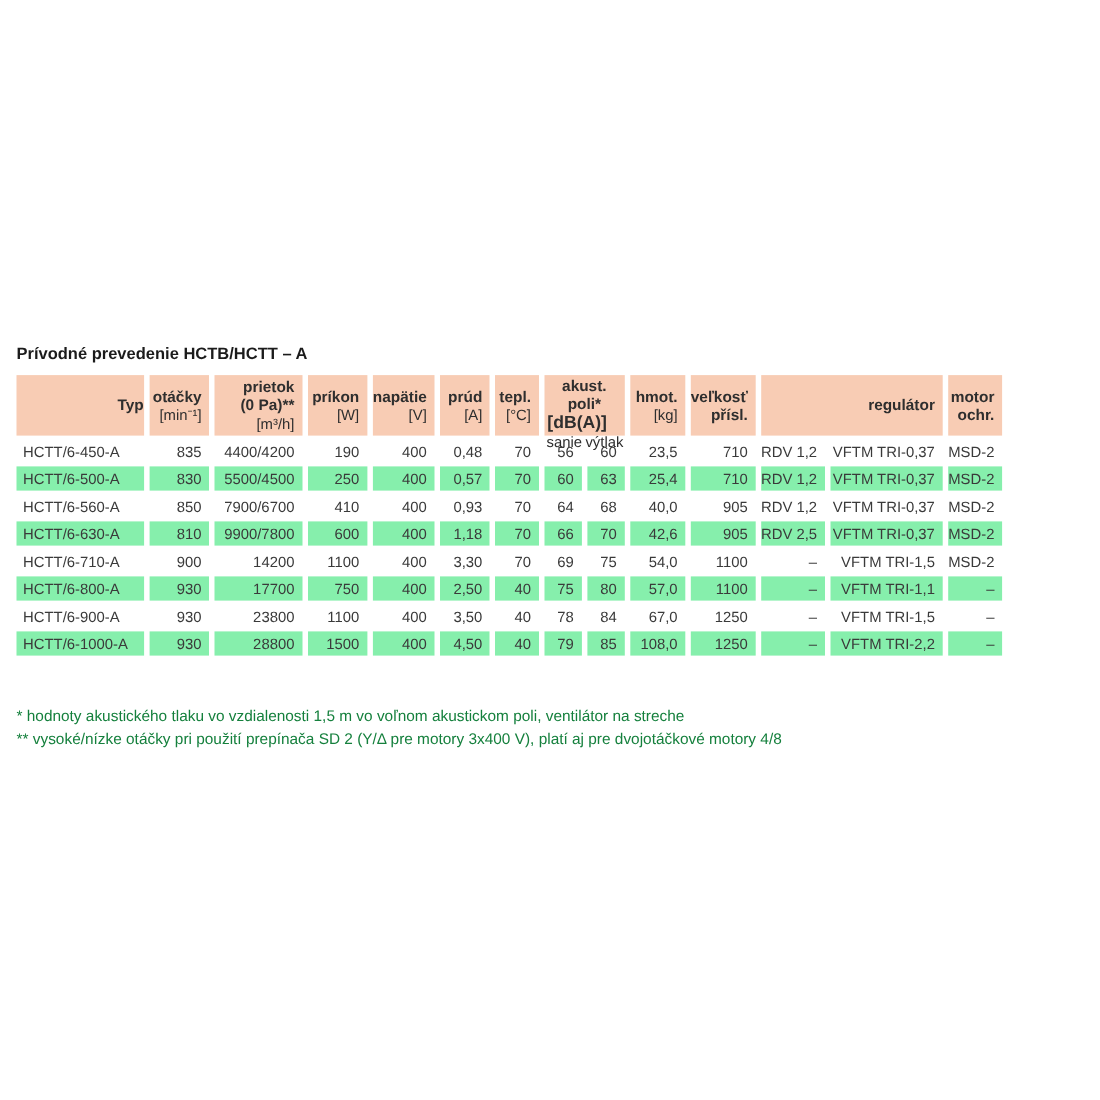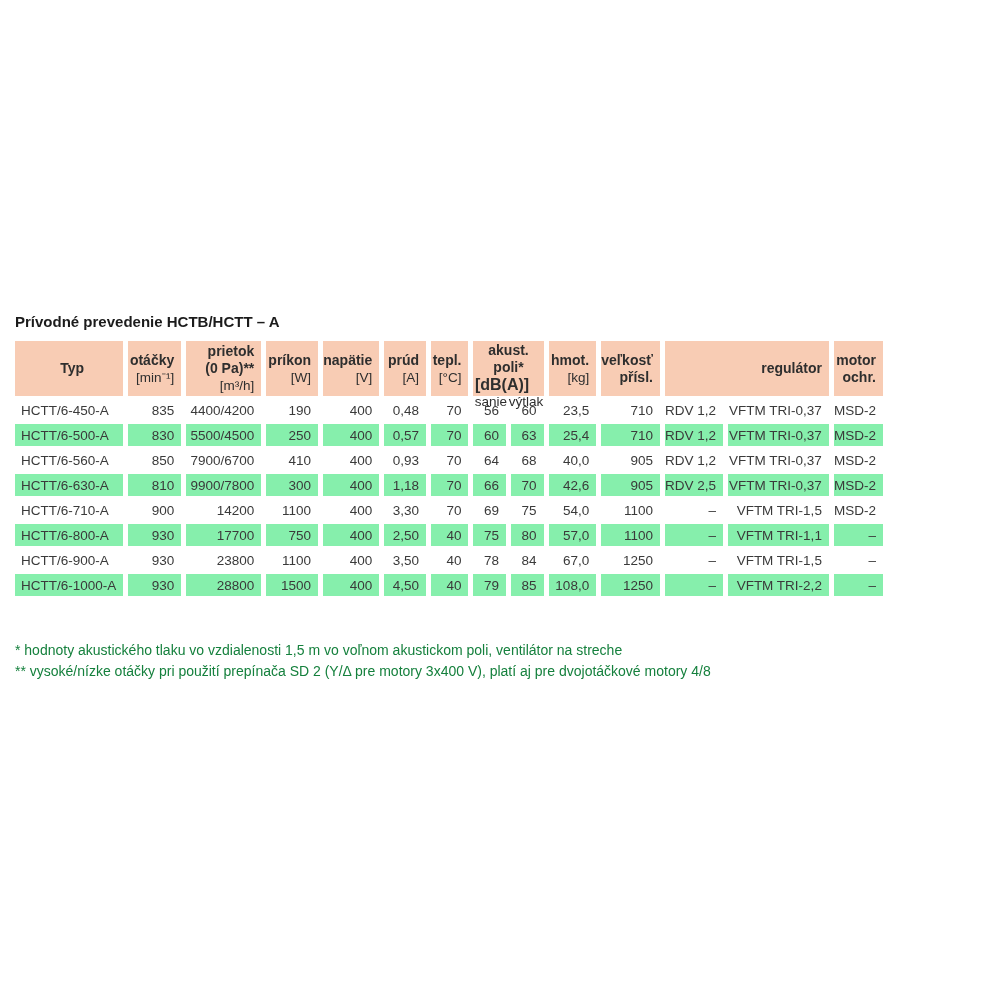--- a/index.html
+++ b/index.html
@@ -1,26 +1,26 @@
 <!DOCTYPE html>
 <html><head>
 <meta charset="utf-8">
 <style>
   html,body{margin:0;padding:0;background:#ffffff;}
   body{width:1000px;height:1000px;font-family:"Liberation Sans",sans-serif;}
-  .page{position:relative;width:888px;height:1000px;overflow:hidden;}
+  .page{position:relative;width:888px;height:1000px;overflow:hidden;padding-left:28px;}
 
   .title{position:absolute;left:15px;top:313px;margin:0;font-size:15px;font-weight:bold;color:#1b1b1b;}
 
   table.spec{position:absolute;left:10px;top:338px;border-collapse:separate;border-spacing:5px 3px;table-layout:fixed;}
 
   th{background:#f8ccb4;color:#2e2e2e;font-weight:bold;font-size:14px;height:54px;
      vertical-align:middle;text-align:right;padding:0 7px 0 0;line-height:17px;}
   th .u{font-weight:normal;font-size:13.5px;}
-  th.typ{text-align:center;padding:0 0 0 6px;}
+  th.typ{text-align:right;padding:0 0 0 6px;}
   th.akust{padding:0;vertical-align:middle;}
   .akwrap{display:flex;flex-direction:column;justify-content:space-between;height:52px;padding:1px 0 2px 0;}
   .akwrap .l1{text-align:center;}
   .akwrap .l2{text-align:center;padding-right:13px;font-weight:bold;font-size:16px;}
   .akwrap .l3{display:flex;font-weight:normal;font-size:13.5px;}
   .akwrap .l3 span{flex:1;text-align:center;}
 
   td{font-size:13.5px;color:#3a3a3a;height:22px;vertical-align:middle;
      text-align:right;padding:0 7px 0 0;white-space:nowrap;}
   td.left{text-align:left;padding:0 0 0 6px;}
@@ -152,21 +152,21 @@
           <td>40,0</td>
           <td>905</td>
           <td>RDV 1,2</td>
           <td>VFTM TRI-0,37</td>
           <td>MSD-2</td>
         </tr>
         <tr class="alt">
           <td class="left">HCTT/6-630-A</td>
           <td>810</td>
           <td>9900/7800</td>
-          <td>300</td>
+          <td>600</td>
           <td>400</td>
           <td>1,18</td>
           <td>70</td>
           <td>66</td>
           <td>70</td>
           <td>42,6</td>
           <td>905</td>
           <td>RDV 2,5</td>
           <td>VFTM TRI-0,37</td>
           <td>MSD-2</td>

